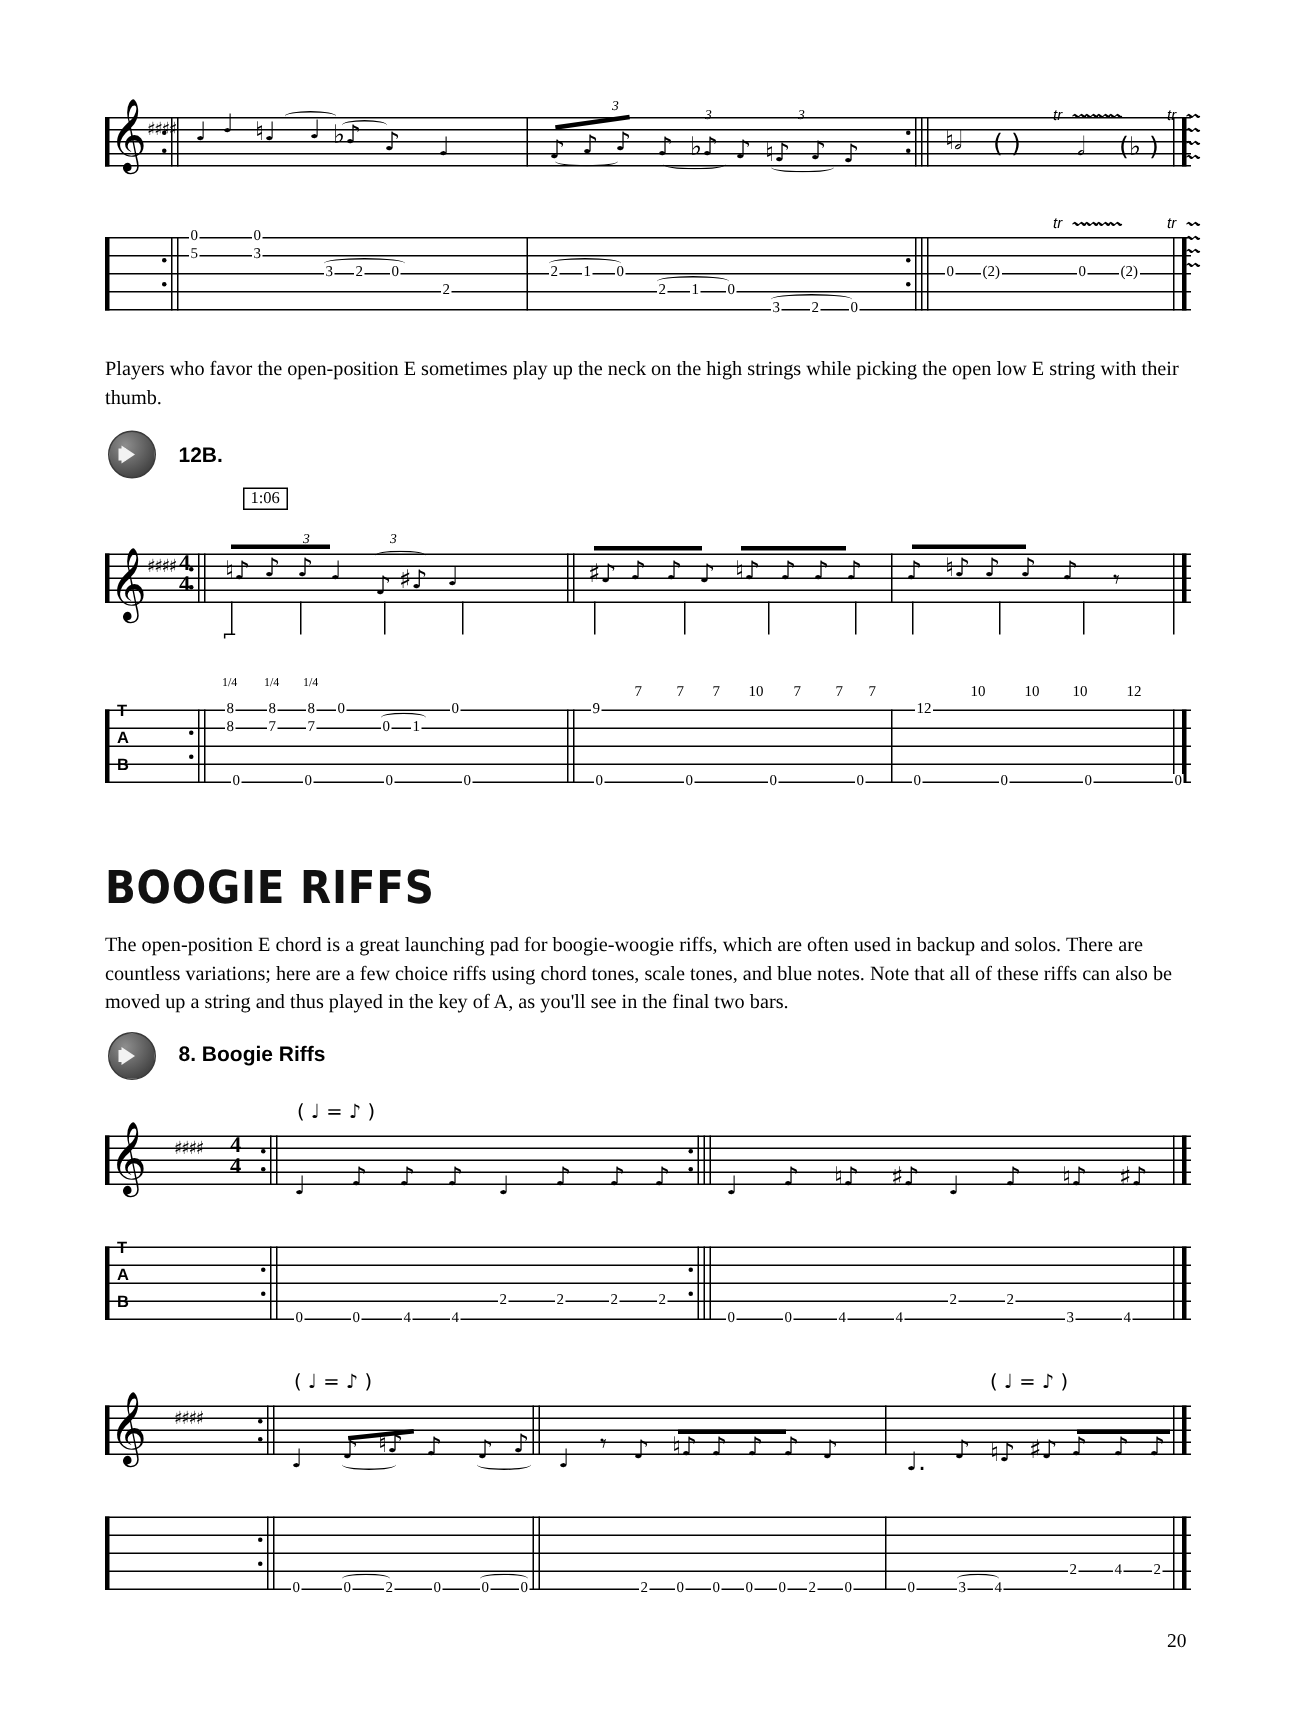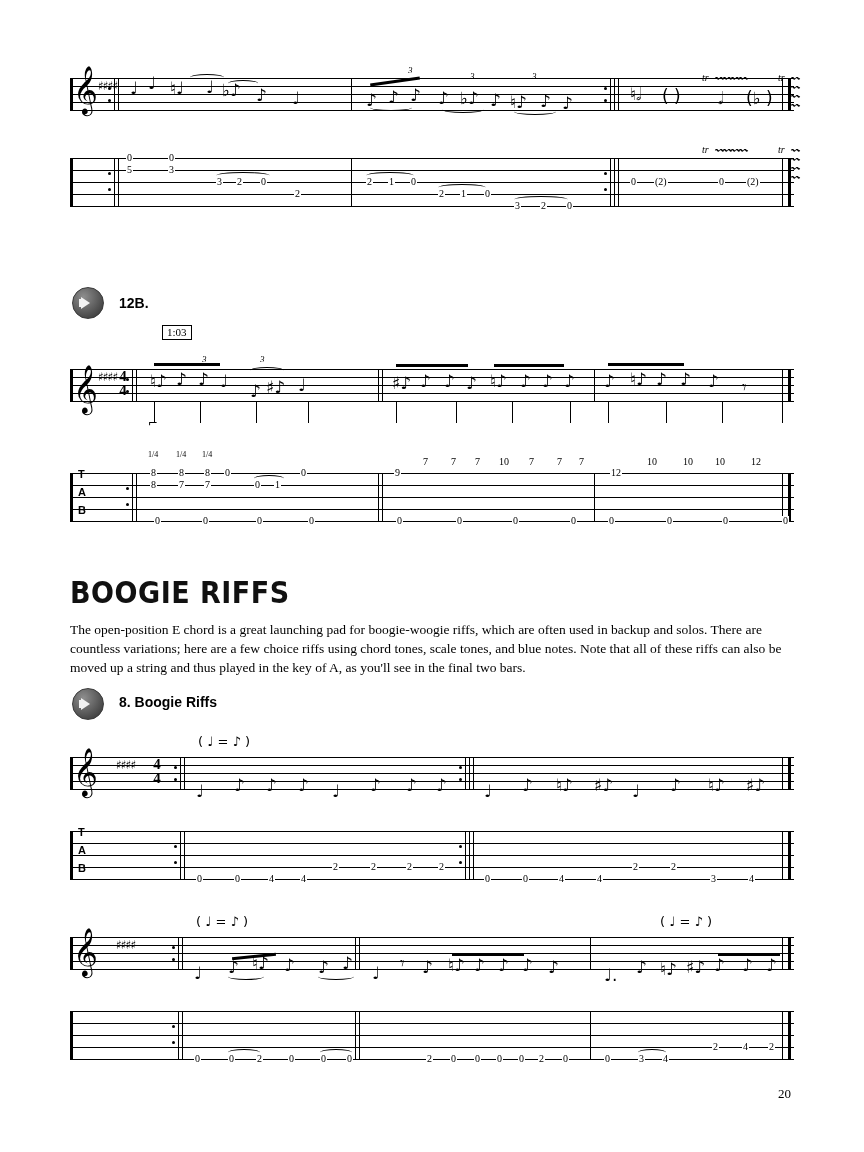--- a/index.html
+++ b/index.html
@@ -113,21 +113,21 @@
   }
   .tabletter {
     position: absolute;
     font-family: "Liberation Sans", sans-serif;
     font-weight: bold;
     font-size: 11px;
     line-height: 11px;
   }
   .trill {
     position: absolute;
-    font-family: Liberation Serif, serif;
+    font-family: Liberation Sans, sans-serif;
     font-style: italic;
     font-size: 10px;
     text-align: right;
   }
   .wavy {
     position: absolute;
     font-family: "DejaVu Sans", sans-serif;
     font-size: 9px;
     letter-spacing: -1px;
     line-height: 9px;
@@ -317,24 +317,25 @@
       <div class="tabnum" style="left:648px; top:19px;">0</div>
       <div class="tabnum" style="left:676px; top:19px;">(2)</div>
     </div>
 
     <div class="trill" style="left:632px; top:72px;">tr</div>
     <div class="wavy" style="left:645px; top:74px;">〰〰〰〰</div>
     <div class="trill" style="left:708px; top:72px;">tr</div>
     <div class="wavy" style="left:721px; top:74px;">〰〰〰〰</div>
   </div>
 
+  <div class="bodytext" style="left:70px; top:236px; width:724px;">Players who favor the open-position E sometimes play up the neck on the high strings while picking the open low E string with their thumb.</div>
 
   <div class="audio-icon" style="left:72px; top:287px;"></div>
   <div class="track-label" style="left:119px; top:295px;">12B.</div>
-  <div class="timestamp" style="left:162px; top:325px;">1:03</div>
+  <div class="timestamp" style="left:162px; top:325px;">1:06</div>
 
   <div class="system" style="left:70px; top:355px; width:724px; height:190px;">
 
     <div style="position:absolute;left:0;top:14px;width:724px;height:32px;">
       <div class="sline" style="top:0px;"></div>
       <div class="sline" style="top:8px;"></div>
       <div class="sline" style="top:16px;"></div>
       <div class="sline" style="top:24px;"></div>
       <div class="sline" style="top:32px;"></div>
       <div class="barline thick" style="left:0; top:0; height:33px;"></div>

